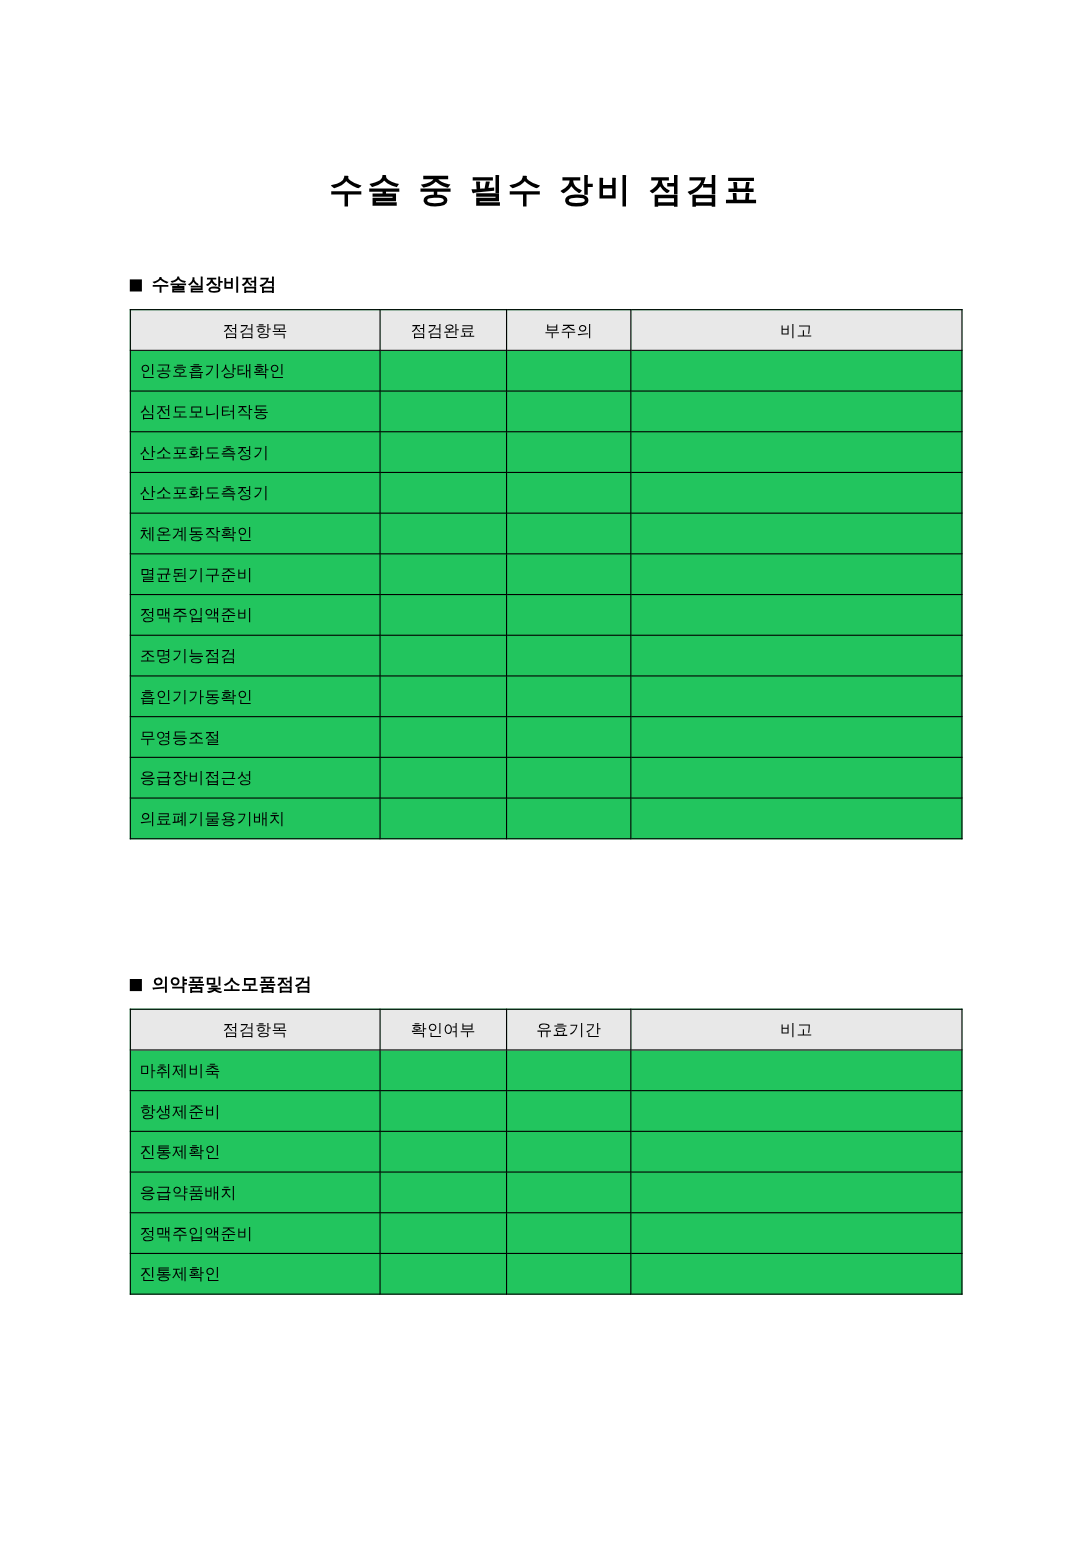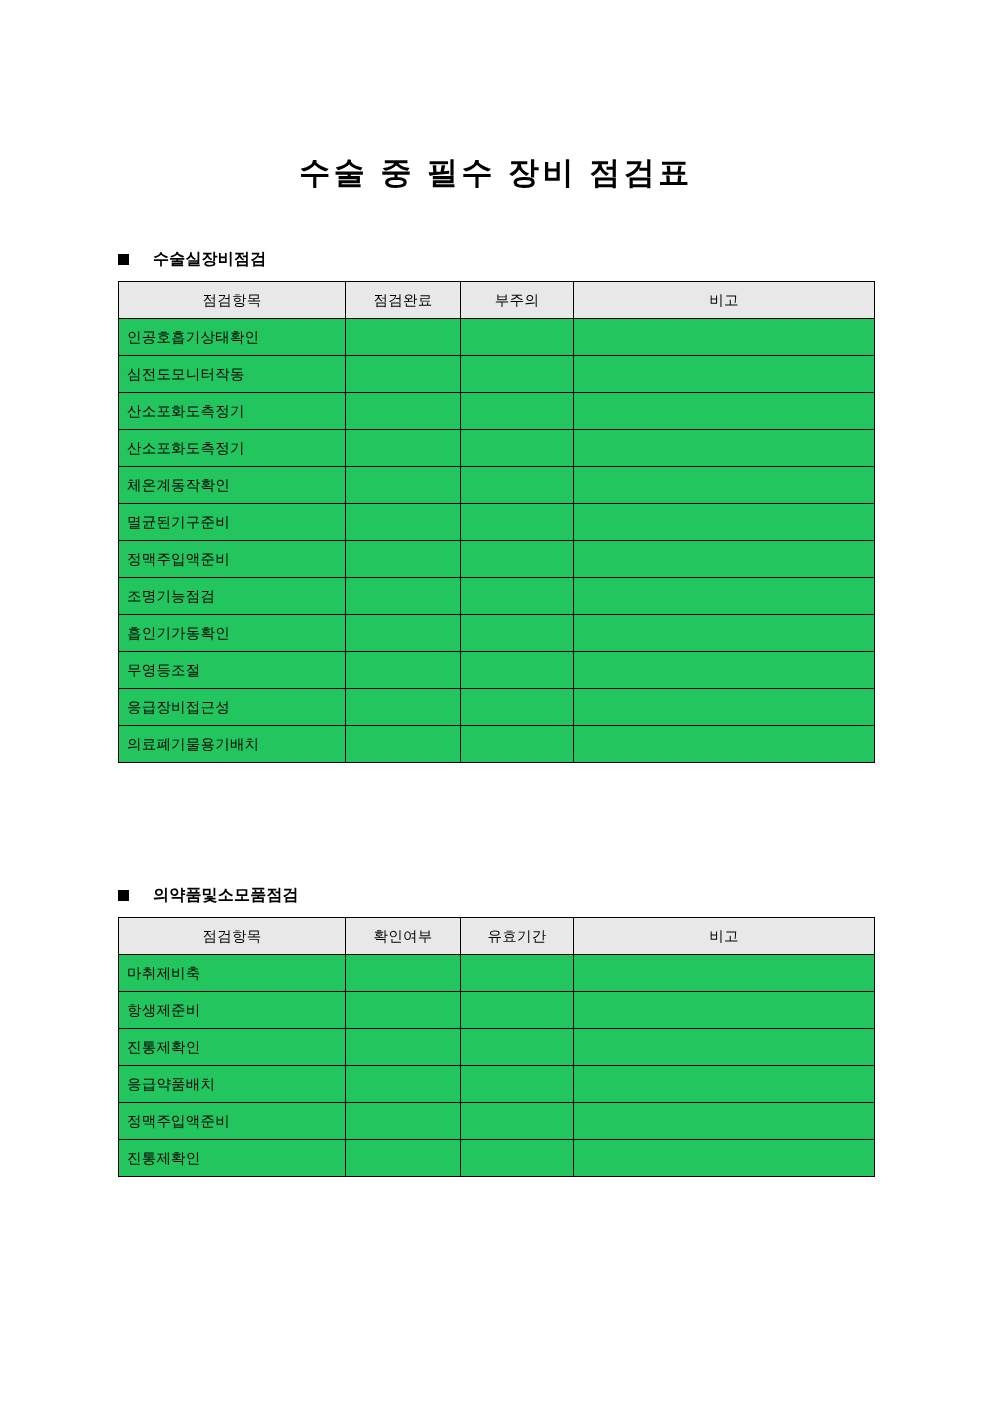--- a/index.html
+++ b/index.html
@@ -41,21 +41,21 @@
   .section {
     position: absolute;
     left: 118px;
   }
   .section-1 { top: 248px; }
   .section-2 { top: 884px; }
 
   .section-head {
     display: flex;
     align-items: center;
-    gap: 24px;
+    gap: 9px;
     height: 22px;
     margin-bottom: 11px;
   }
   .bullet-square {
     width: 11px;
     height: 11px;
     background: #000000;
     display: inline-block;
     flex: 0 0 auto;
   }

